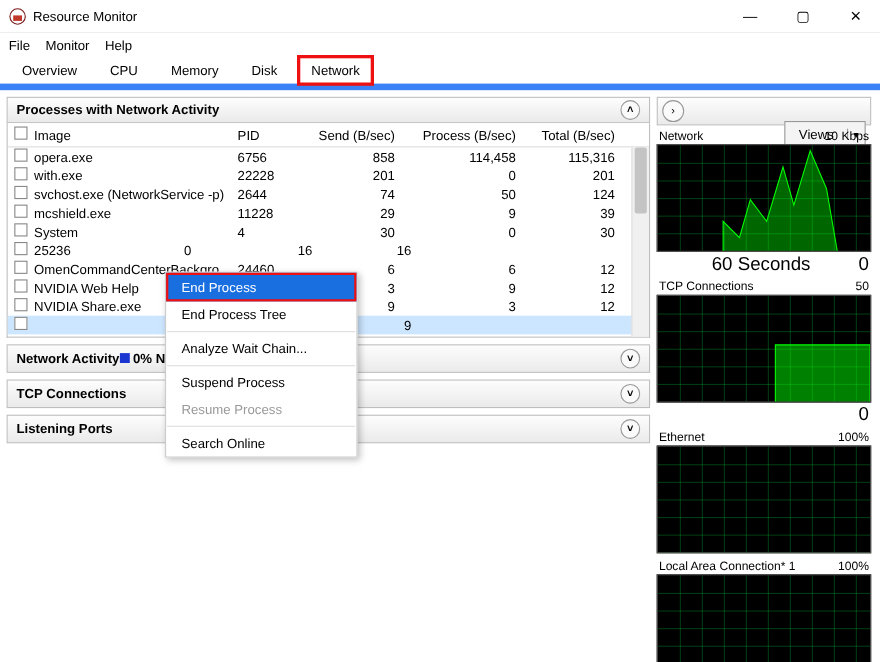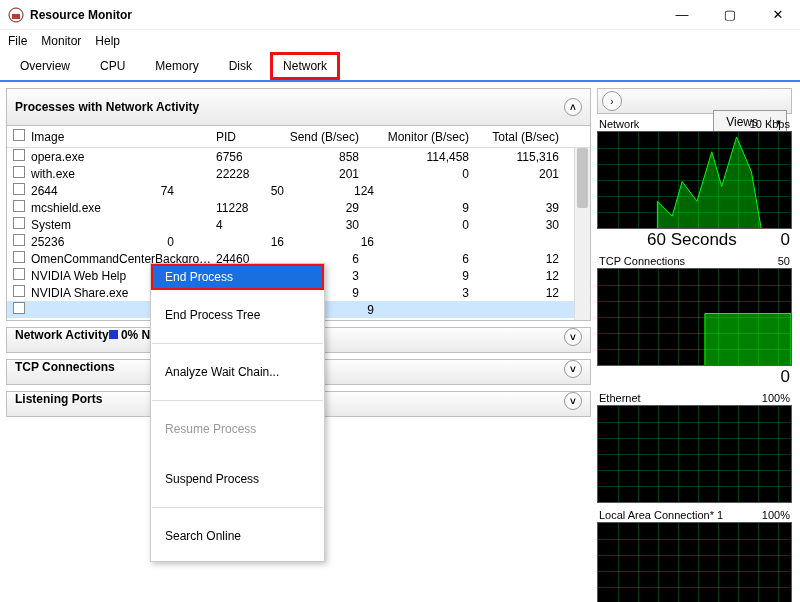--- a/index.html
+++ b/index.html
@@ -14,34 +14,34 @@
   position: relative;
 }
 .titlebar {
   display: flex;
   align-items: center;
   height: 30px;
   padding: 0 8px;
   border-bottom: 1px solid #eee;
 }
 .titlebar .appicon { width:16px; height:16px; margin-right:6px; }
-.titlebar .title { font-size:12px;font-weight:bold; }
+.titlebar .title { font-size:12px; }
 .titlebar .winbtns { margin-left:auto; display:flex; gap:20px; }
 .titlebar .winbtn { width:28px; text-align:center; font-size:13px; }
 .menubar { height:22px; display:flex; align-items:center; padding:0 8px; gap:14px; font-size:12px; }
-.tabs { height:30px; display:flex; align-items:center; padding:0 8px; gap:6px; border-bottom:2px solid #3b82f6;text-align:right; }
+.tabs { height:30px; display:flex; align-items:center; padding:0 8px; gap:6px; border-bottom:6px solid #3b82f6;text-align:right; }
 .tab { padding:4px 10px; font-size:12px; border:2px solid transparent; }
 .tab.active { border:3px solid #e11; }
 .content { position:relative; display:flex; padding:6px; gap:6px; height:520px; }
 .leftpane { width:585px; position:relative; }
 .rightpane { width:195px; display:flex; flex-direction:column; }
 .section-hdr {
   background: linear-gradient(#fdfdfd,#eaeaea);
   border:1px solid #bfbfbf;
-  height:38px;
+  height:24px;
   display:flex;
   align-items:center;
   padding:0 8px;
   font-weight:bold;
   font-size:12px;
   position:relative;
 }
 .section-hdr .chev {
   margin-left:auto;
   width:18px;height:18px;
@@ -62,29 +62,29 @@
 .col-recv{width:110px;text-align:right;}
 .col-tot{width:90px;text-align:right;}
 .row { display:flex; height:17px; align-items:center; font-size:12px; }
 .row .td { padding:0 6px; }
 .row.highlight { background:#cde6ff; }
 .chk { width:12px;height:12px;border:1px solid #888;background:#fff;display:inline-block; }
 .scrollbar-v { position:absolute; right:0; top:22px; bottom:0; width:16px; background:#f0f0f0; border-left:1px solid #ddd;}
 .scrollbar-v .thumb{position:absolute;left:2px;right:2px;top:0;height:60px;background:#c4c4c4;border-radius:2px;}
 .context-menu {
   position:absolute;
-  left:144px; top:175px;
+  left:144px; top:159px;
   width:175px;
   background:#fff;
   border:1px solid #ccc;
   box-shadow:2px 2px 6px rgba(0,0,0,.25);
   z-index:10;
   font-size:12px;
 }
-.context-menu .mi { padding:18px 14px; }
+.context-menu .mi { padding:5px 14px; }
 .context-menu .mi.sel { background:#1a6fe0; color:#fff; border:2px solid #e11; padding:4px 12px;}
 .context-menu .mi.disabled { color:#999; }
 .context-menu .sep { height:1px; background:#ddd; margin:3px 1px; }
 
 .right-top {
   border:1px solid #bfbfbf;
   background:linear-gradient(#fdfdfd,#eaeaea);
   height:26px;
   display:flex;
   align-items:center;
@@ -113,21 +113,21 @@
   overflow:hidden;
 }
 .grid-h,.grid-v{position:absolute;background:#0a3;}
 .grid-h{left:0;right:0;height:1px;opacity:.35;}
 .grid-v{top:0;bottom:0;width:1px;opacity:.35;}
 .chart svg{position:absolute;inset:0;}
 .chart-footer{display:flex;justify-content:space-between;font-size:17px;padding:1px 2px;margin-left:48px;}
 .collapsed-bar{
   border:1px solid #bfbfbf;
   background:linear-gradient(#fdfdfd,#eaeaea);
-  height:26px; display:flex;align-items:flex-start;
+  height:26px; display:flex;align-items:center;
   padding:0 8px; font-weight:bold; font-size:12px; margin-top:6px;
 }
 .collapsed-bar .chev{margin-left:auto;width:18px;height:18px;border:1px solid #999;border-radius:50%;background:#fafafa;display:flex;align-items:center;justify-content:center;font-size:10px;}
 </style>
 </head>
 <body>
 
 <div class="titlebar">
   <svg class="appicon" viewBox="0 0 16 16">
       <circle cx="8" cy="8" r="7" fill="#fff" stroke="#7a1b1b"></circle>
@@ -161,21 +161,21 @@
     <div class="section-hdr">
       <span>Processes with Network Activity</span>
       <span class="chev">˄</span>
     </div>
     <div class="table" style="height:195px;">
       <div class="thead">
         <div class="th col-chk"><span class="chk"></span></div>
         <div class="th col-img">Image</div>
         <div class="th col-pid">PID</div>
         <div class="th col-send">Send (B/sec)</div>
-        <div class="th col-recv">Monitor (B/sec)</div>
+        <div class="th col-recv">Process (B/sec)</div>
         <div class="th col-tot">Total (B/sec)</div>
       </div>
       <div id="tbody">
           <div class="row">
             <div class="td col-chk"><span class="chk"></span></div>
             <div class="td col-img">opera.exe</div>
             <div class="td col-pid">6756</div>
             <div class="td col-send">858</div>
             <div class="td col-recv">114,458</div>
             <div class="td col-tot">115,316</div>
@@ -183,20 +183,21 @@
           <div class="row">
             <div class="td col-chk"><span class="chk"></span></div>
             <div class="td col-img">with.exe</div>
             <div class="td col-pid">22228</div>
             <div class="td col-send">201</div>
             <div class="td col-recv">0</div>
             <div class="td col-tot">201</div>
           </div>
           <div class="row">
             <div class="td col-chk"><span class="chk"></span></div>
+            <div class="td col-img">svchost.exe (NetworkService -p)</div>
             <div class="td col-pid">2644</div>
             <div class="td col-send">74</div>
             <div class="td col-recv">50</div>
             <div class="td col-tot">124</div>
           </div>
           <div class="row">
             <div class="td col-chk"><span class="chk"></span></div>
             <div class="td col-img">mcshield.exe</div>
             <div class="td col-pid">11228</div>
             <div class="td col-send">29</div>
@@ -273,22 +274,22 @@
       <span>Listening Ports</span>
       <span class="chev">˅</span>
     </div>
 
     <div class="context-menu">
       <div class="mi sel">End Process</div>
       <div class="mi">End Process Tree</div>
       <div class="sep"></div>
       <div class="mi">Analyze Wait Chain...</div>
       <div class="sep"></div>
+      <div class="mi">Suspend Process</div>
       <div class="mi disabled">Resume Process</div>
-      <div class="mi">Suspend Process</div>
       <div class="sep"></div>
       <div class="mi">Search Online</div>
     </div>
   </div>
 
   <div class="rightpane">
     <div class="right-top">
       <div class="rbtn">›</div>
       <div class="views-btn">
         <span class="views-txt">Views</span>

